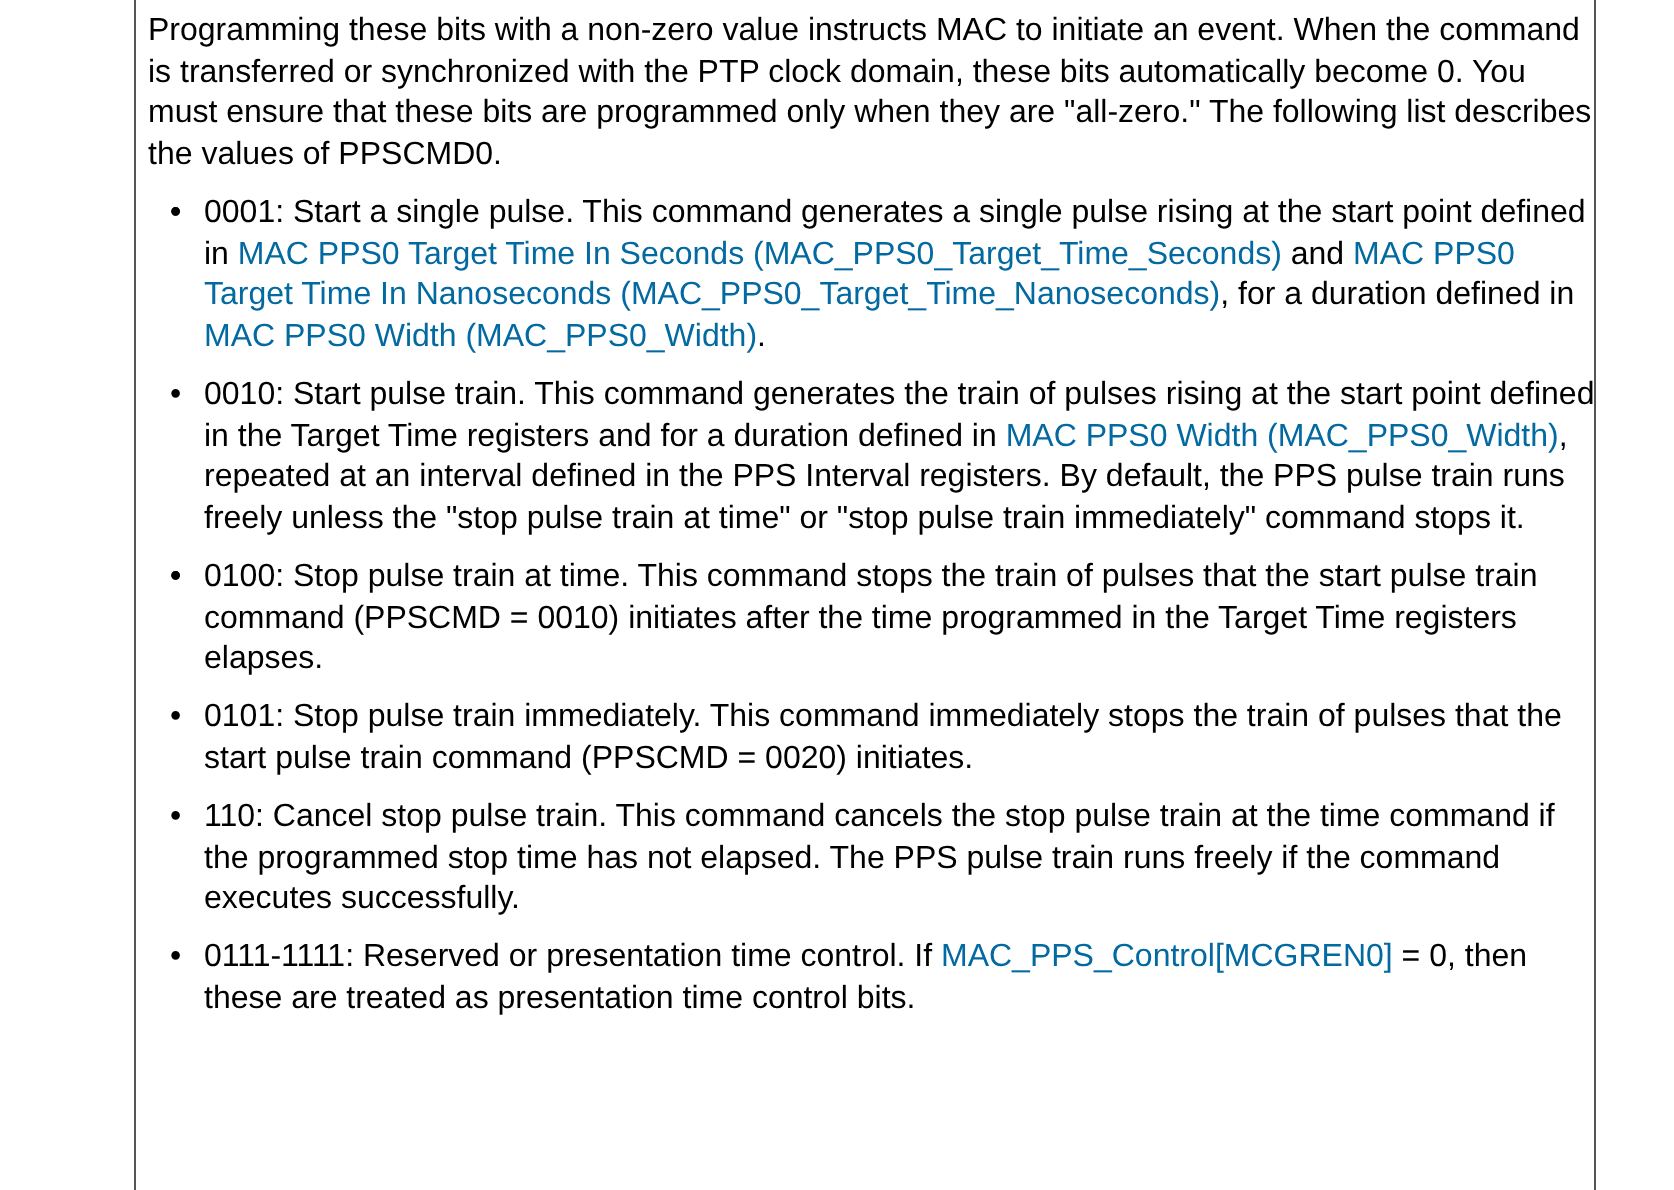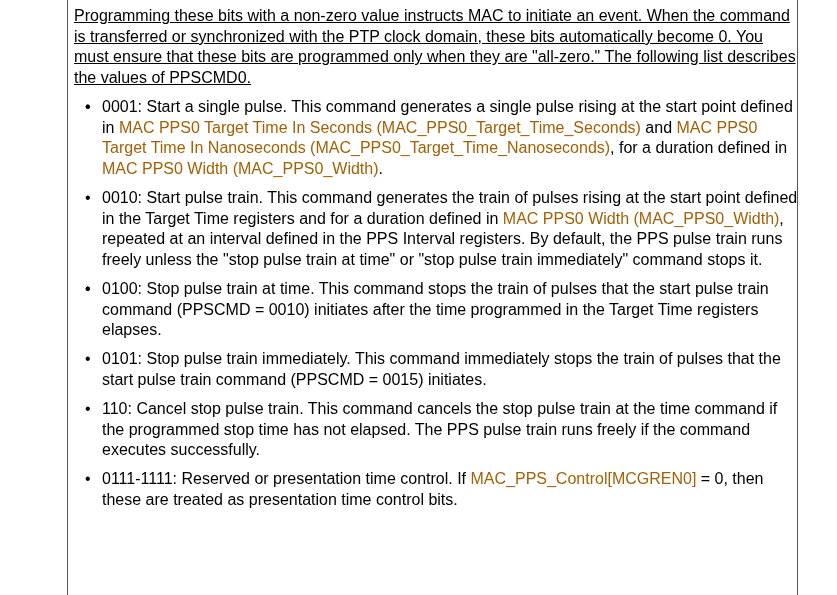--- a/index.html
+++ b/index.html
@@ -2,25 +2,25 @@
 <html><head>
 <meta charset="utf-8">
 <style>
   html, body { margin:0; padding:0; background:#ffffff; }
   body { width:837px; height:595px; overflow:hidden; position:relative;
          font-family:"Liberation Sans", sans-serif; color:#000; }
   .cell { position:absolute; left:67px; top:-2px; width:731px; height:600px;
           border-left:1px solid #555; border-right:1px solid #555; box-sizing:border-box; }
   .content { position:absolute; left:74px; top:6px; width:724px;
              font-size:16px; line-height:20.6px; }
-  p.intro { margin:0 0 7px 0;text-decoration:underline; }
+  p.intro { margin:0 0 7px 0; }
   ul { margin:0; padding:0; list-style:none; }
   li { position:relative; padding-left:28px; margin-bottom:8.6px; }
   li .bullet { position:absolute; left:11px; top:0; }
-  a.link { color:#a16207; text-decoration:none; }
+  a.link { color:#0369a1; text-decoration:none; }
 </style>
 </head>
 <body>
 
 <div class="cell"></div>
 
 <div class="content">
   <p class="intro">Programming these bits with a non-zero value instructs MAC to initiate an event. When the command is transferred or synchronized with the PTP clock domain, these bits automatically become 0. You must ensure that these bits are programmed only when they are "all-zero." The following list describes the values of PPSCMD0.</p>
   <ul>
     <li>
@@ -36,21 +36,21 @@
     </li>
     <li>
       <span class="bullet">•</span>
     </li>
     <li>
       <span class="bullet">•</span>
       <span>0100: Stop pulse train at time. This command stops the train of pulses that the start pulse train command (PPSCMD = 0010) initiates after the time programmed in the Target Time registers elapses.</span>
     </li>
     <li>
       <span class="bullet">•</span>
-      <span>0101: Stop pulse train immediately. This command immediately stops the train of pulses that the start pulse train command (PPSCMD = 0015) initiates.</span>
+      <span>0101: Stop pulse train immediately. This command immediately stops the train of pulses that the start pulse train command (PPSCMD = 0020) initiates.</span>
     </li>
     <li>
       <span class="bullet">•</span>
       <span>110: Cancel stop pulse train. This command cancels the stop pulse train at the time command if the programmed stop time has not elapsed. The PPS pulse train runs freely if the command executes successfully.</span>
     </li>
     <li>
       <span class="bullet">•</span>
       <span>0111-1111: Reserved or presentation time control. If </span><a class="link">MAC_PPS_Control[MCGREN0]</a><span> = 0, then these are treated as presentation time control bits.</span>
     </li>
   </ul>

